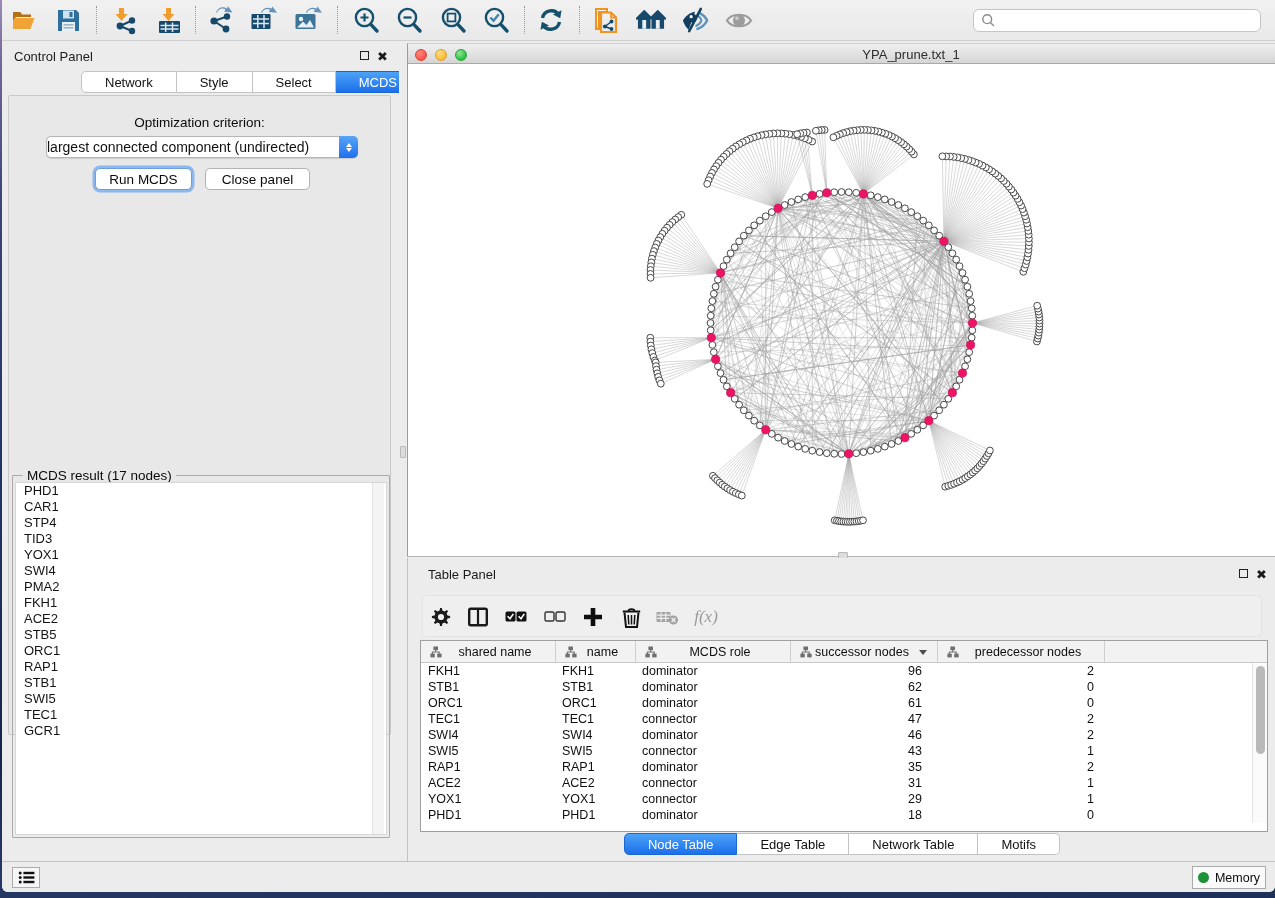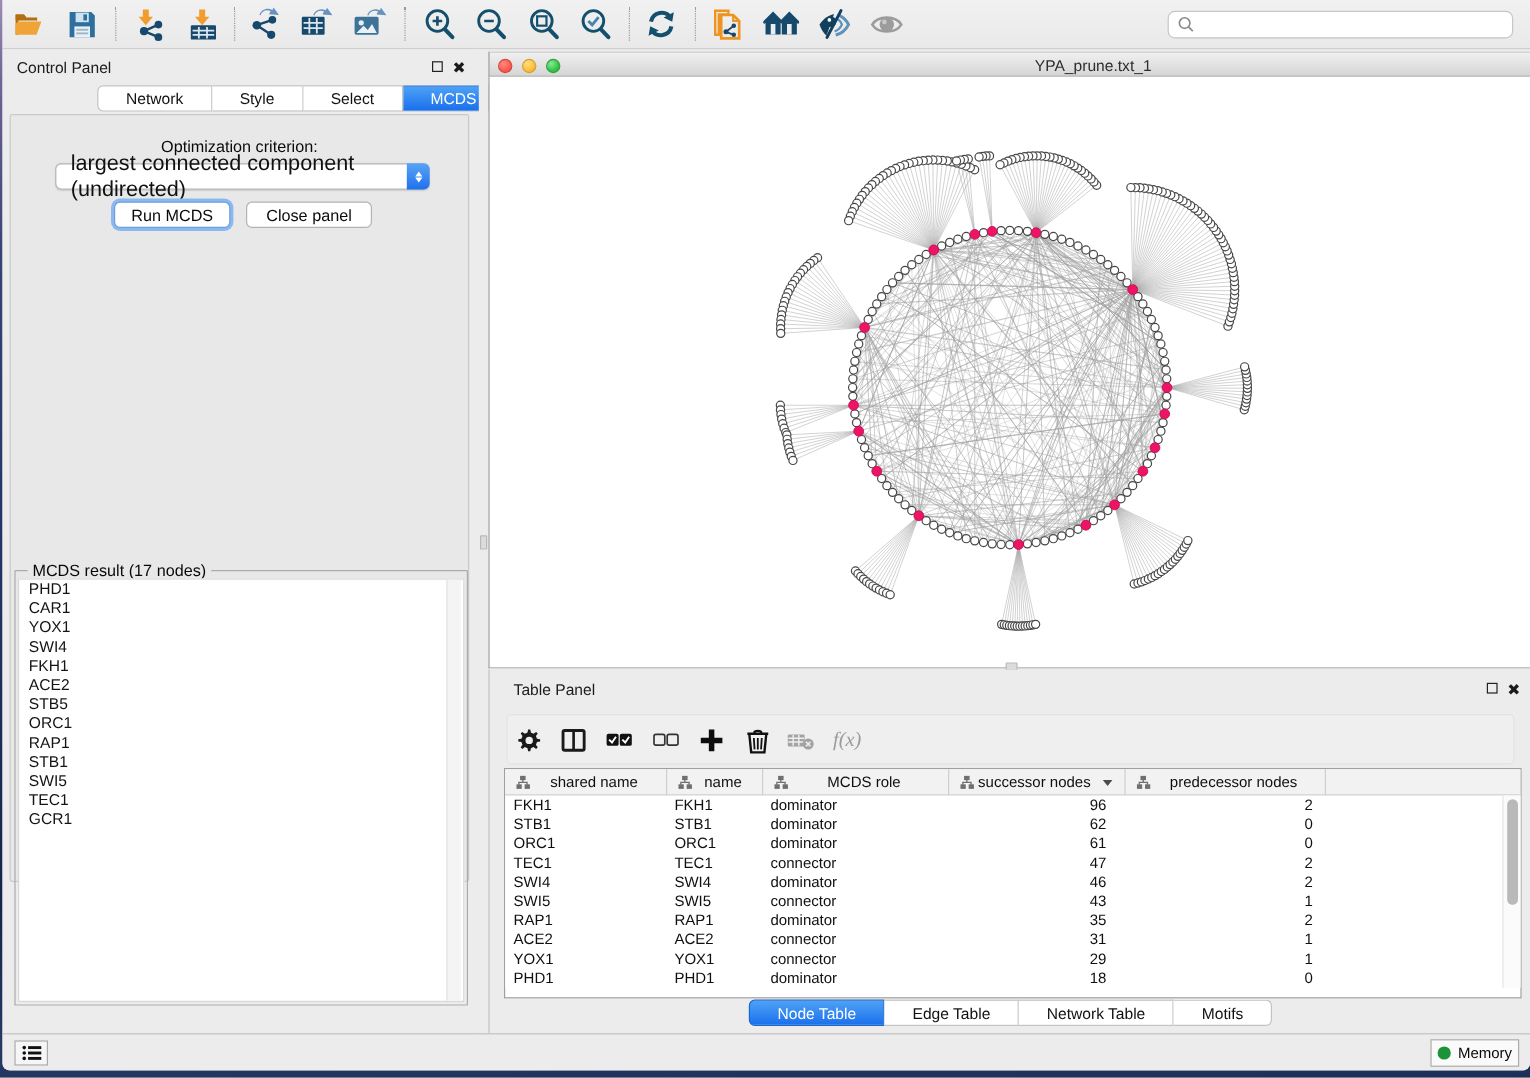--- a/index.html
+++ b/index.html
@@ -41,21 +41,21 @@
   .tab:last-child { border-radius:0 5px 5px 0; }
   .tab.sel { background:linear-gradient(#4da2f6,#1b70ec); color:#fff; border-color:#1b67d0; }
   #cp-content {
     position:absolute; left:6px; top:54px; width:383px; height:640px;
     background:#e8e8e8; border:1px solid #c9c9c9; border-radius:2px;
   }
   #opt-label { position:absolute; left:0; top:19px; width:100%; text-align:center; font-size:13.5px; color:#0a0a0a; }
   #criterion-select {
     position:absolute; left:37px; top:40px; width:312px; height:22px;
     background:#fff; border:1px solid #b6b6b6; border-radius:5px;
-    display:flex; align-items:center; padding-left:12px; font-size:18px;
+    display:flex; align-items:center; font-size:14px;
     box-shadow:0 .5px 1px rgba(0,0,0,.12);
   }
   #criterion-select .stepper {
     position:absolute; right:-1px; top:-1px; width:19px; height:22px;
     background:linear-gradient(#58a4f6,#2070ee); border-radius:0 5px 5px 0;
     display:flex; flex-direction:column; align-items:center; justify-content:center; gap:1px;
   }
   .mini-chev { width:0; height:0; border-left:3.5px solid transparent; border-right:3.5px solid transparent; }
   .chev-up { border-bottom:4.5px solid #fff; }
   .chev-dn { border-top:4.5px solid #fff; }
@@ -308,22 +308,25 @@
         </span>
       </div>
       <button class="cp-btn" id="run-btn">Run MCDS</button>
       <button class="cp-btn" id="closepanel-btn">Close panel</button>
       <div id="mcds-group">
         <div id="mcds-group-label">MCDS result (17 nodes)</div>
         <div id="mcds-list">
           <div class="scrolltrack"></div>
         <div class="mcds-item">PHD1</div>
             <div class="mcds-item">CAR1</div>
+            <div class="mcds-item">STP4</div>
+            <div class="mcds-item">TID3</div>
             <div class="mcds-item">YOX1</div>
             <div class="mcds-item">SWI4</div>
+            <div class="mcds-item">PMA2</div>
             <div class="mcds-item">FKH1</div>
             <div class="mcds-item">ACE2</div>
             <div class="mcds-item">STB5</div>
             <div class="mcds-item">ORC1</div>
             <div class="mcds-item">RAP1</div>
             <div class="mcds-item">STB1</div>
             <div class="mcds-item">SWI5</div>
             <div class="mcds-item">TEC1</div>
             <div class="mcds-item">GCR1</div>
           </div>

